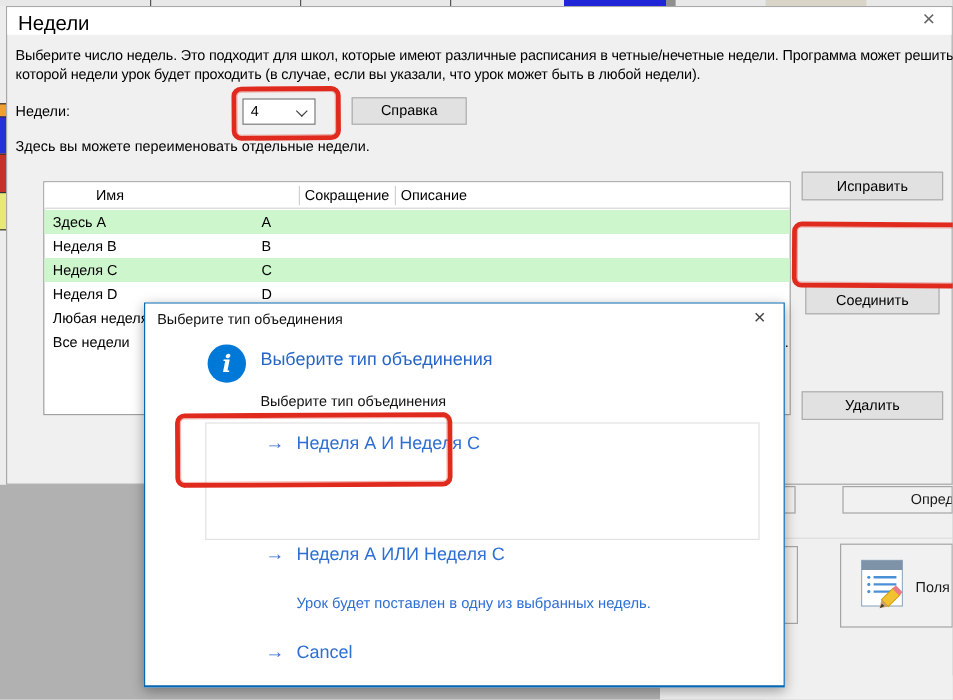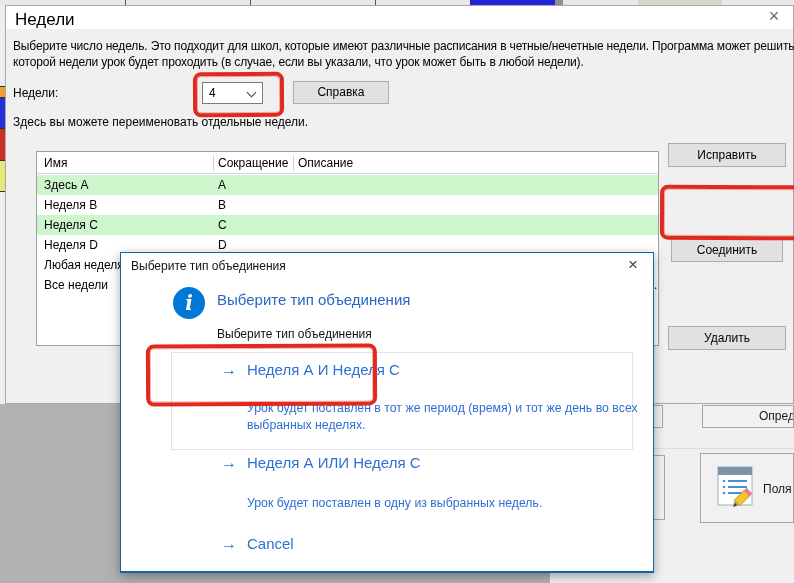--- a/index.html
+++ b/index.html
@@ -46,21 +46,21 @@
   .btn{position:absolute;background:#e1e1e1;border:1px solid #acacac;box-sizing:border-box;
     font-size:12px;color:#000;text-align:center;}
   #help-button{left:287px;top:75px;width:96px;height:23px;line-height:21px;}
   #rename-hint{position:absolute;left:7px;top:109px;font-size:12px;color:#000;}
 
   
   #weeks-table{position:absolute;left:30px;top:145px;width:623px;height:195px;background:#fff;
     border:1px solid #a0a0a0;box-sizing:border-box;}
   #table-header{position:absolute;left:0;top:0;width:100%;height:22px;background:#fff;
     border-bottom:1px solid #d5d5d5;box-sizing:border-box;}
-  #table-header span{position:absolute;top:4px;font-size:12px;color:#000;}
+  #table-header span{position:absolute;top:4px;font-size:12px;color:#000;margin-left:36px;}
   #table-header .vline{position:absolute;top:3px;width:1px;height:16px;background:#d0d0d0;}
   .trow{position:absolute;left:0;width:621px;height:20px;overflow:hidden;}
   .trow.green{background:#cdf6cd;}
   .trow span{position:absolute;top:3px;font-size:12px;color:#000;white-space:nowrap;}
   .trow .c-name{left:7px;}
   .trow .c-abbr{left:181px;}
   .trow .c-desc{left:261px;}
   .trow .c-desc.tail{left:605px;}
 
   #edit-button{left:662px;top:137px;width:118px;height:24px;line-height:22px;}
@@ -209,21 +209,20 @@
   <span id="join-close">×</span>
 
   <div id="info-icon">i</div>
   <div id="join-heading">Выберите тип объединения</div>
   <div id="join-subheading">Выберите тип объединения</div>
 
   <div id="option-box"></div>
   <div class="cmdlink" id="link-and">
     <span class="arrow">→</span><span class="linklbl">Неделя А И Неделя С</span>
   </div>
-  <div id="desc-and">Урок будет поставлен в тот же период (время) и тот же день во всех выбранных неделях.</div>
 
   <div class="cmdlink" id="link-or">
     <span class="arrow">→</span><span class="linklbl">Неделя А ИЛИ Неделя С</span>
   </div>
   <div id="desc-or">Урок будет поставлен в одну из выбранных недель.</div>
 
   <div class="cmdlink" id="link-cancel">
     <span class="arrow">→</span><span class="linklbl">Cancel</span>
   </div>
 </div>

